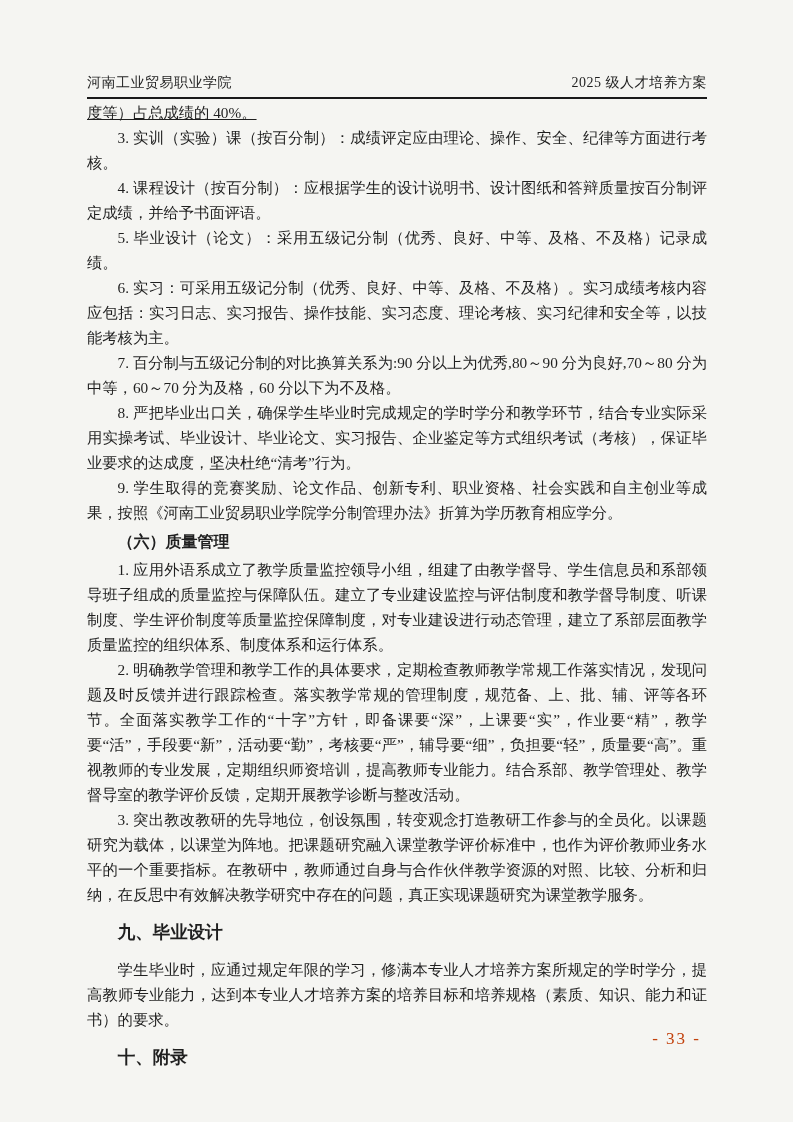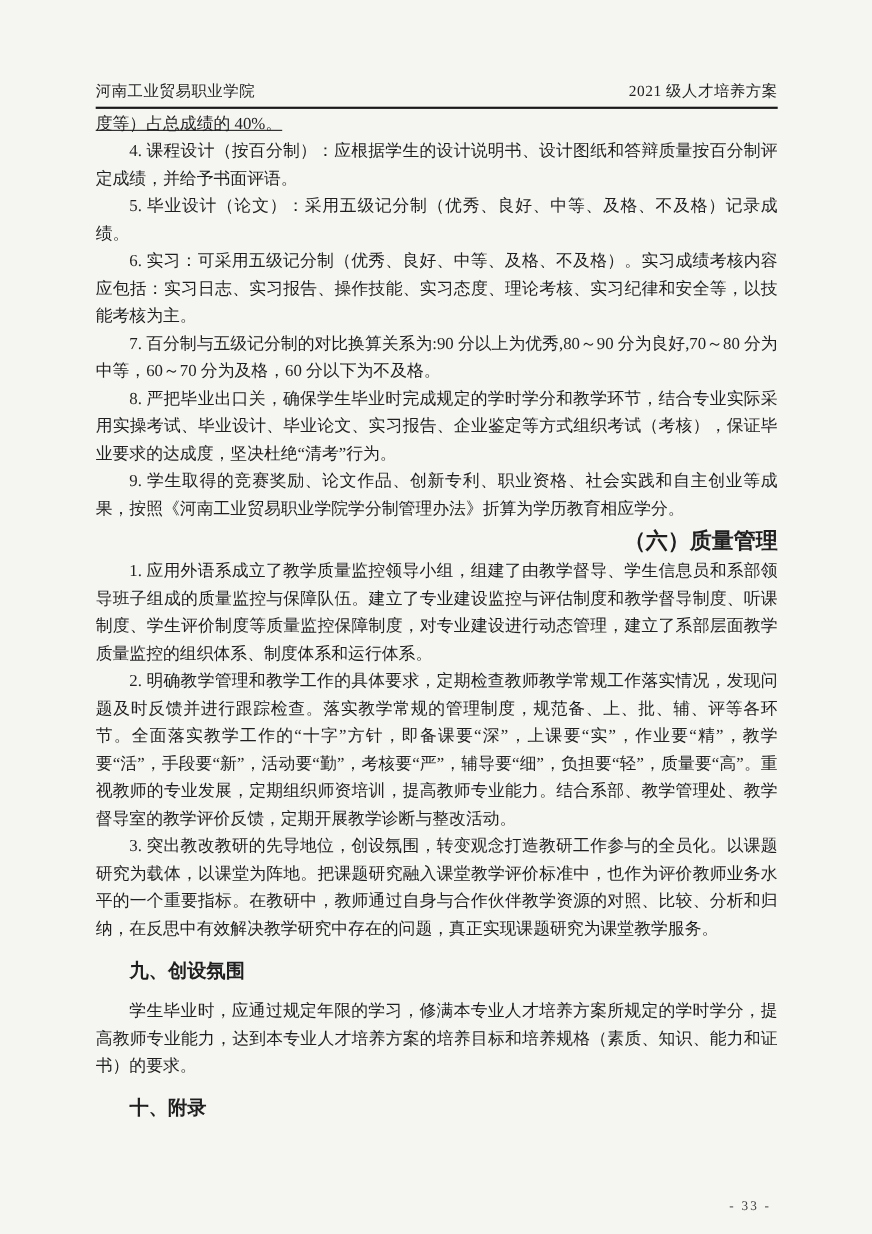--- a/index.html
+++ b/index.html
@@ -51,58 +51,59 @@
   .content p.h1 {
     font-weight: bold;
     font-size: 17.5px;
     line-height: 24px;
     text-indent: 1.75em;
     margin: 13px 0 13px 0;
     text-align: left;
   }
   .content p.h2 {
     font-weight: bold;
-    font-size: 20px;
+    font-size: 16px;
     line-height: 24px;
     text-indent: 1.9em;
     margin: 5px 0 3px 0;
-    text-align: right;
+    text-align: left;
   }
   .footer {
     position: absolute;
     right: 92px;
-    top: 1089px;
-    font-size: 12px;
-    color: #404040;
+    top: 1029px;
+    font-size: 17px;
+    color: #c2410c;
     letter-spacing: 2px;
   }
 </style>
 </head>
 <body>
 
 <div class="page">
 
   <div class="header">
     <span>河南工业贸易职业学院</span>
-    <span>2021 级人才培养方案</span>
+    <span>2025 级人才培养方案</span>
   </div>
 
   <div class="content">
       <p class="p-cont">度等）占总成绩的 40%。</p>
+      <p class="p">3. 实训（实验）课（按百分制）：成绩评定应由理论、操作、安全、纪律等方面进行考核。</p>
       <p class="p">4. 课程设计（按百分制）：应根据学生的设计说明书、设计图纸和答辩质量按百分制评定成绩，并给予书面评语。</p>
       <p class="p">5. 毕业设计（论文）：采用五级记分制（优秀、良好、中等、及格、不及格）记录成绩。</p>
       <p class="p">6. 实习：可采用五级记分制（优秀、良好、中等、及格、不及格）。实习成绩考核内容应包括：实习日志、实习报告、操作技能、实习态度、理论考核、实习纪律和安全等，以技能考核为主。</p>
       <p class="p">7. 百分制与五级记分制的对比换算关系为:90 分以上为优秀,80～90 分为良好,70～80 分为中等，60～70 分为及格，60 分以下为不及格。</p>
       <p class="p">8. 严把毕业出口关，确保学生毕业时完成规定的学时学分和教学环节，结合专业实际采用实操考试、毕业设计、毕业论文、实习报告、企业鉴定等方式组织考试（考核），保证毕业要求的达成度，坚决杜绝“清考”行为。</p>
       <p class="p">9. 学生取得的竞赛奖励、论文作品、创新专利、职业资格、社会实践和自主创业等成果，按照《河南工业贸易职业学院学分制管理办法》折算为学历教育相应学分。</p>
       <p class="h2">（六）质量管理</p>
       <p class="p">1. 应用外语系成立了教学质量监控领导小组，组建了由教学督导、学生信息员和系部领导班子组成的质量监控与保障队伍。建立了专业建设监控与评估制度和教学督导制度、听课制度、学生评价制度等质量监控保障制度，对专业建设进行动态管理，建立了系部层面教学质量监控的组织体系、制度体系和运行体系。</p>
       <p class="p">2. 明确教学管理和教学工作的具体要求，定期检查教师教学常规工作落实情况，发现问题及时反馈并进行跟踪检查。落实教学常规的管理制度，规范备、上、批、辅、评等各环节。全面落实教学工作的“十字”方针，即备课要“深”，上课要“实”，作业要“精”，教学要“活”，手段要“新”，活动要“勤”，考核要“严”，辅导要“细”，负担要“轻”，质量要“高”。重视教师的专业发展，定期组织师资培训，提高教师专业能力。结合系部、教学管理处、教学督导室的教学评价反馈，定期开展教学诊断与整改活动。</p>
       <p class="p">3. 突出教改教研的先导地位，创设氛围，转变观念打造教研工作参与的全员化。以课题研究为载体，以课堂为阵地。把课题研究融入课堂教学评价标准中，也作为评价教师业务水平的一个重要指标。在教研中，教师通过自身与合作伙伴教学资源的对照、比较、分析和归纳，在反思中有效解决教学研究中存在的问题，真正实现课题研究为课堂教学服务。</p>
-      <p class="h1">九、创设氛围</p>
+      <p class="h1">九、毕业设计</p>
       <p class="p">学生毕业时，应通过规定年限的学习，修满本专业人才培养方案所规定的学时学分，提高教师专业能力，达到本专业人才培养方案的培养目标和培养规格（素质、知识、能力和证书）的要求。</p>
       <p class="h1">十、附录</p>
     </div>
 
   <div class="footer">
     <span>- 33 -</span>
   </div>
 
 </div>
 

